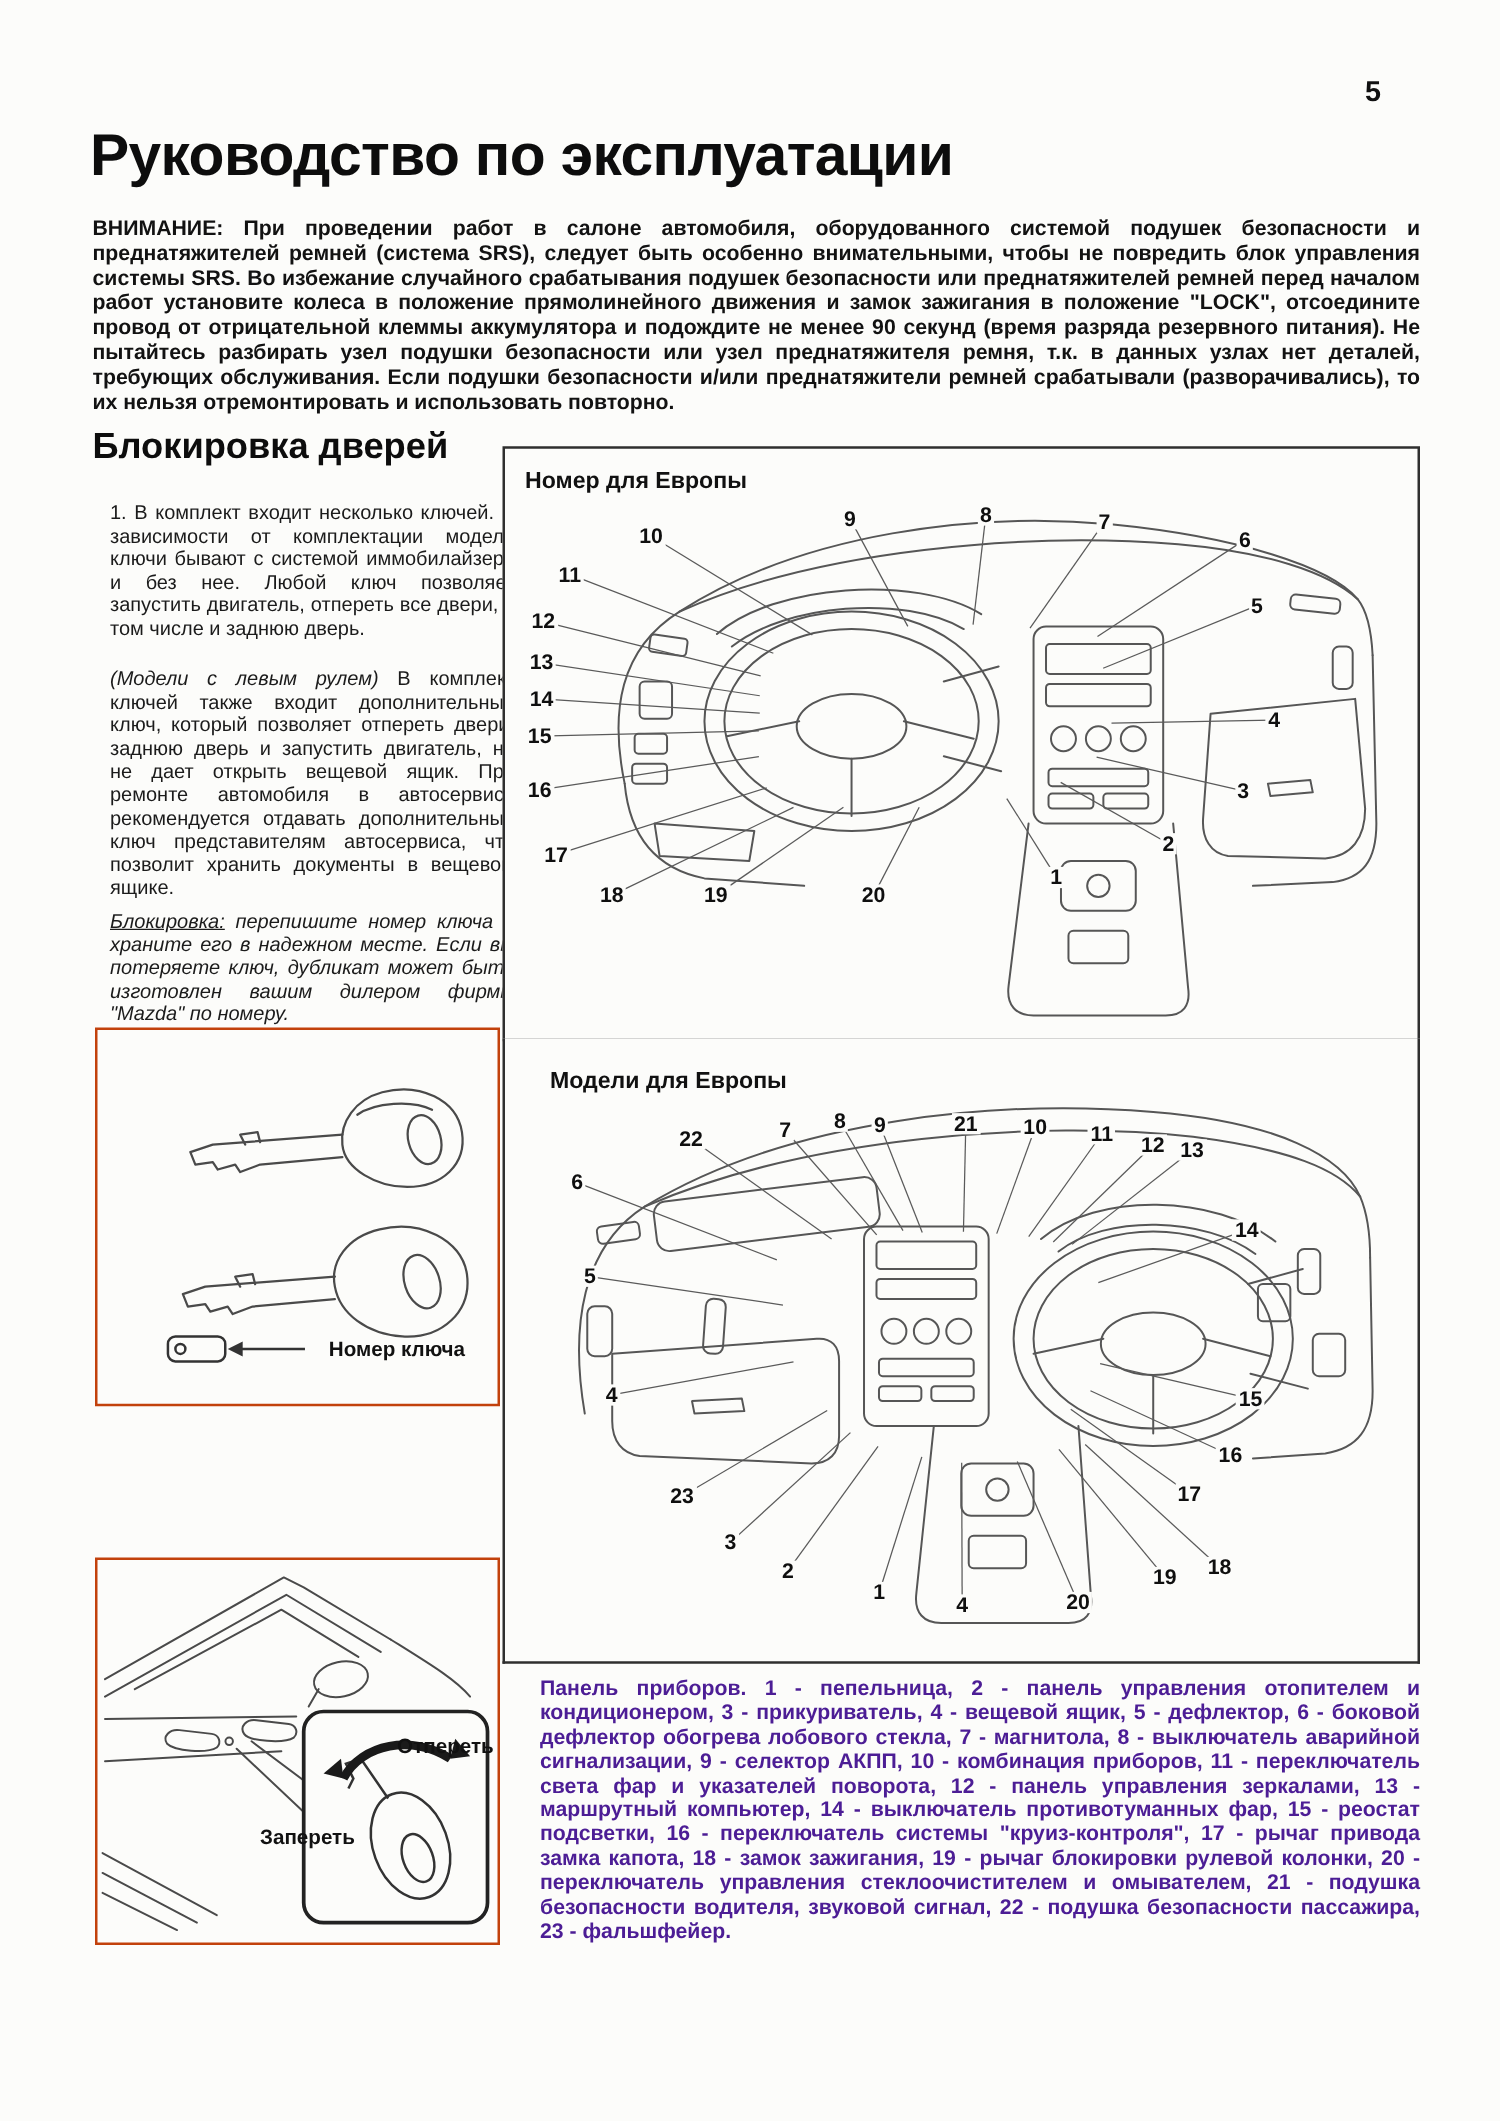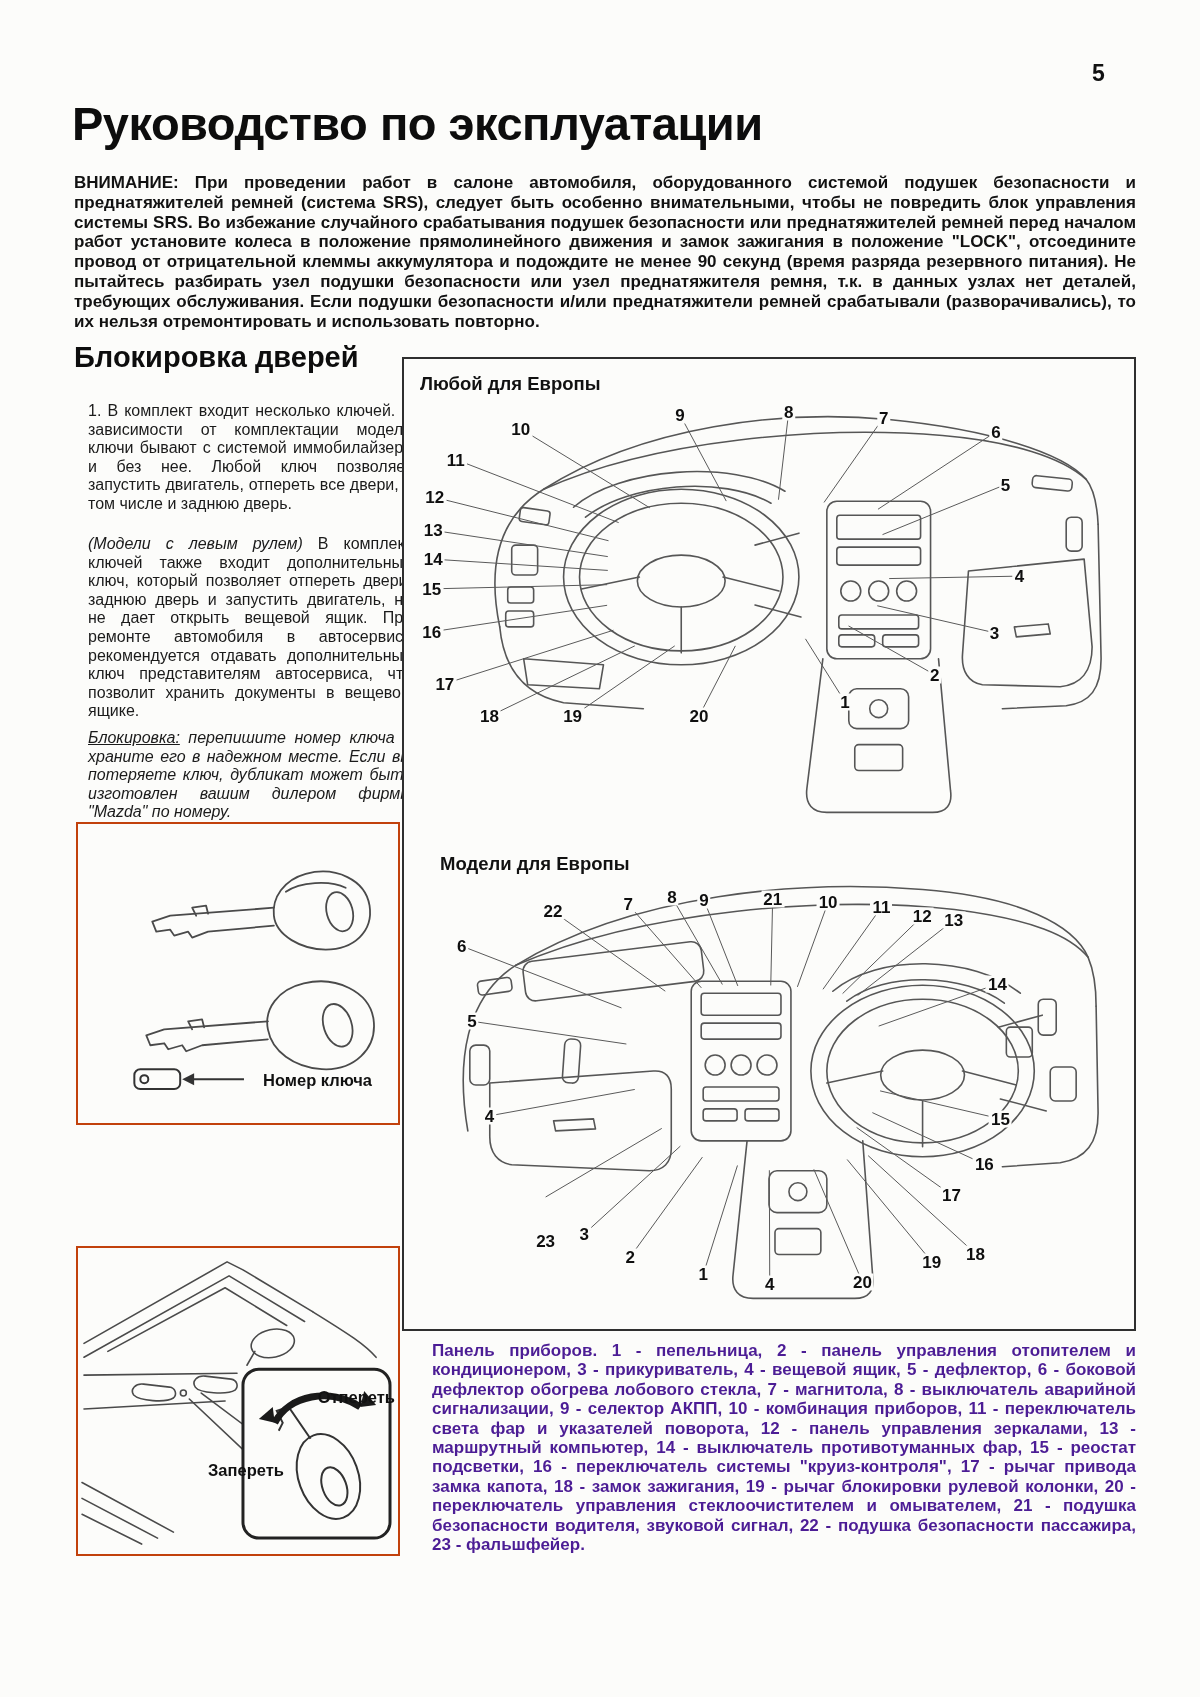--- a/index.html
+++ b/index.html
@@ -147,21 +147,21 @@
         <path d="M198 176 C212 148 254 140 284 160" stroke="#1a1a1a" fill="none" stroke-width="7"></path>
         <path d="M284 160 l4 -16 l12 14 Z" fill="#1a1a1a"></path>
         <path d="M198 176 l-2 -16 l-14 12 Z" fill="#1a1a1a"></path>
       </g>
     </svg>
     <span class="fig-label unlock-label">Отпереть</span>
     <span class="fig-label lock-label">Запереть</span>
   </div>
 
   <div class="diagram-box diagram-europe">
-    <span class="diagram-title">Любой для Европы</span>
+    <span class="diagram-title">Номер для Европы</span>
     <svg class="dash-art" viewBox="0 0 732 472" aria-hidden="true">
       <g stroke="#565656" fill="none" stroke-width="1.6" stroke-linecap="round" stroke-linejoin="round">
         <path d="M96 268 C84 210 92 160 140 130 C240 66 380 50 486 60 C588 70 662 94 684 120 C692 130 695 145 696 165"></path>
         <path d="M140 130 C250 80 420 66 540 76 C610 82 660 98 684 120"></path>
         <path d="M696 165 L699 300 C699 330 688 344 664 347 L600 350"></path>
         <path d="M566 212 L682 200 L690 288 C690 312 679 326 658 328 L580 326 C566 324 559 312 560 296 Z"></path>
         <path d="M612 268 l34 -3 l2 10 l-34 3 Z"></path>
         <rect x="630" y="118" width="40" height="12" rx="4" transform="rotate(6 650 124)"></rect>
         <rect x="664" y="158" width="16" height="34" rx="5"></rect>
         <path d="M170 148 C215 108 330 100 382 132"></path>
@@ -308,21 +308,21 @@
       <span class="callout" style="left: 58.1%; top: 14.3%;">10</span>
       <span class="callout" style="left: 65.4%; top: 15.3%;">11</span>
       <span class="callout" style="left: 71%; top: 17.1%;">12</span>
       <span class="callout" style="left: 75.3%; top: 17.9%;">13</span>
       <span class="callout" style="left: 7.9%; top: 23.1%;">6</span>
       <span class="callout" style="left: 9.3%; top: 38.2%;">5</span>
       <span class="callout" style="left: 81.3%; top: 30.7%;">14</span>
       <span class="callout" style="left: 11.7%; top: 57.2%;">4</span>
       <span class="callout" style="left: 81.7%; top: 57.8%;">15</span>
       <span class="callout" style="left: 79.5%; top: 66.9%;">16</span>
-      <span class="callout" style="left: 19.4%; top: 73.5%; margin-top: 44px;">23</span>
+      <span class="callout" style="left: 19.4%; top: 73.5%;">23</span>
       <span class="callout" style="left: 75%; top: 73.1%;">17</span>
       <span class="callout" style="left: 24.7%; top: 80.9%;">3</span>
       <span class="callout" style="left: 31%; top: 85.5%;">2</span>
       <span class="callout" style="left: 41%; top: 89%;">1</span>
       <span class="callout" style="left: 50.1%; top: 91%;">4</span>
       <span class="callout" style="left: 62.8%; top: 90.6%;">20</span>
       <span class="callout" style="left: 72.3%; top: 86.5%;">19</span>
       <span class="callout" style="left: 78.3%; top: 84.9%;">18</span>
     </div>
 

